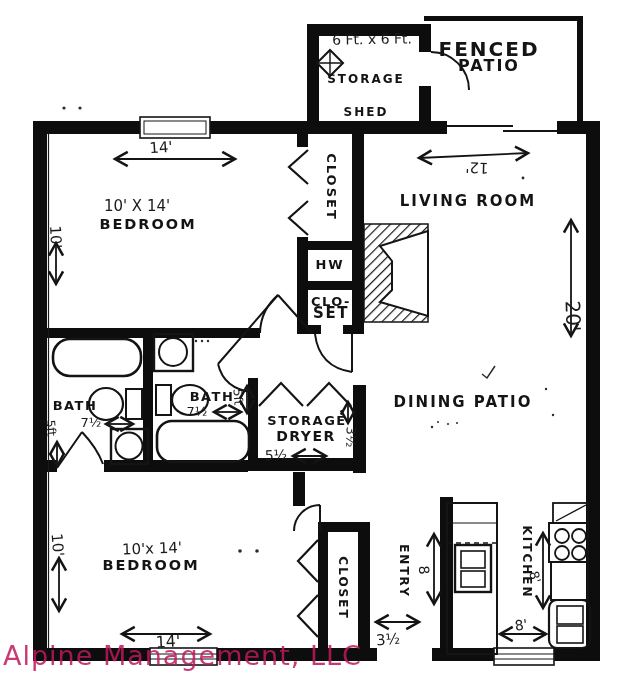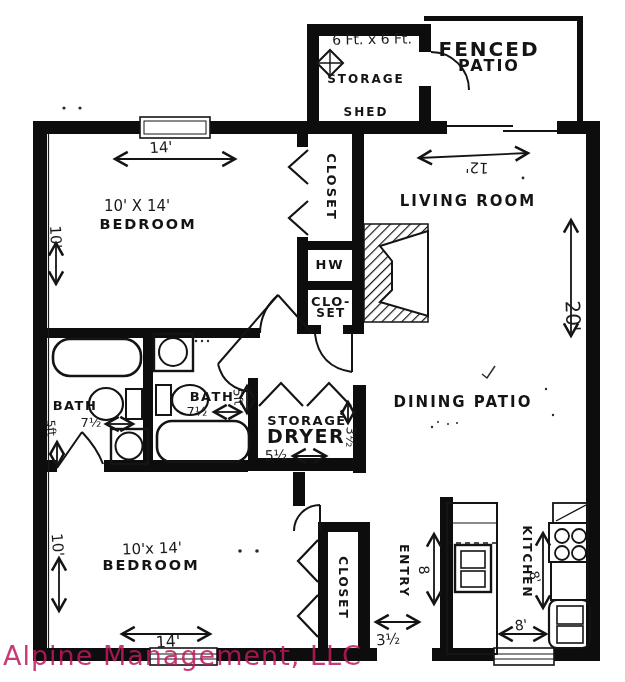--- a/index.html
+++ b/index.html
@@ -209,37 +209,37 @@
   <div class="lbl" style="left:489px;top:66px;font-size:16px;">PATIO</div>
 
   <div class="hand" style="left:137px;top:206px;">10' X 14'</div>
   <div class="lbl" style="left:148px;top:224px;font-size:14.5px;">BEDROOM</div>
   <div class="hand" style="left:161px;top:148px;transform:translate(-50%,-50%) rotate(-4deg);">14'</div>
   <div class="hand" style="left:55px;top:237px;transform:translate(-50%,-50%) rotate(87deg);">10'</div>
 
   <div class="vlabel" style="left:331px;top:187px;">CLOSET</div>
   <div class="lbl" style="left:330px;top:264px;font-size:13px;text-align:center;">HW</div>
   <div class="lbl sm" style="left:331px;top:301px;font-size:13px;">CLO-</div>
-  <div class="lbl sm" style="left:331px;top:313px;font-size:12px;">SET</div>
+  <div class="lbl sm" style="left:331px;top:313px;font-size:15px;">SET</div>
 
   <div class="lbl" style="left:468px;top:189px;font-size:15px;margin-top:12px;">LIVING ROOM</div>
   <div class="hand" style="left:477px;top:167px;transform:translate(-50%,-50%) rotate(182deg);">12'</div>
   <div class="hand" style="left:573px;top:316px;font-size:20px;transform:translate(-50%,-50%) rotate(88deg);">20'</div>
 
   <div class="lbl" style="left:463px;top:402px;font-size:15px;">DINING PATIO</div>
 
   <div class="lbl" style="left:75px;top:405px;font-size:13px;letter-spacing:1.5px;">BATH</div>
   <div class="hand" style="left:91px;top:422px;font-size:13px;">7½</div>
   <div class="hand" style="left:51px;top:428px;font-size:12px;transform:translate(-50%,-50%) rotate(85deg);">5ft</div>
   <div class="lbl" style="left:212px;top:396px;font-size:13px;letter-spacing:1.5px;">BATH</div>
   <div class="hand" style="left:197px;top:411px;font-size:13px;">7½</div>
   <div class="hand" style="left:238px;top:397px;font-size:12px;transform:translate(-50%,-50%) rotate(87deg);">5ft</div>
 
   <div class="lbl" style="left:307px;top:420px;font-size:13px;letter-spacing:1.5px;">STORAGE</div>
-  <div class="lbl" style="left:306px;top:436px;font-size:19px;letter-spacing:1.5px;">DRYER</div>
+  <div class="lbl" style="left:306px;top:436px;font-size:14px;letter-spacing:1.5px;">DRYER</div>
   <div class="hand" style="left:276px;top:455px;font-size:14px;transform:translate(-50%,-50%) rotate(-2deg);">5½</div>
   <div class="hand" style="left:351px;top:437px;font-size:13px;transform:translate(-50%,-50%) rotate(92deg);">3½</div>
 
   <div class="hand" style="left:152px;top:549px;transform:translate(-50%,-50%) rotate(-2deg);">10'x 14'</div>
   <div class="lbl" style="left:151px;top:565px;font-size:14.5px;">BEDROOM</div>
   <div class="hand" style="left:57px;top:545px;transform:translate(-50%,-50%) rotate(85deg);">10'</div>
   <div class="hand" style="left:168px;top:642px;font-size:16px;transform:translate(-50%,-50%) rotate(-3deg);">14'</div>
 
   <div class="vlabel" style="left:343px;top:588px;font-size:12px;">CLOSET</div>
   <div class="vlabel" style="left:404px;top:571px;font-size:12px;">ENTRY</div>

